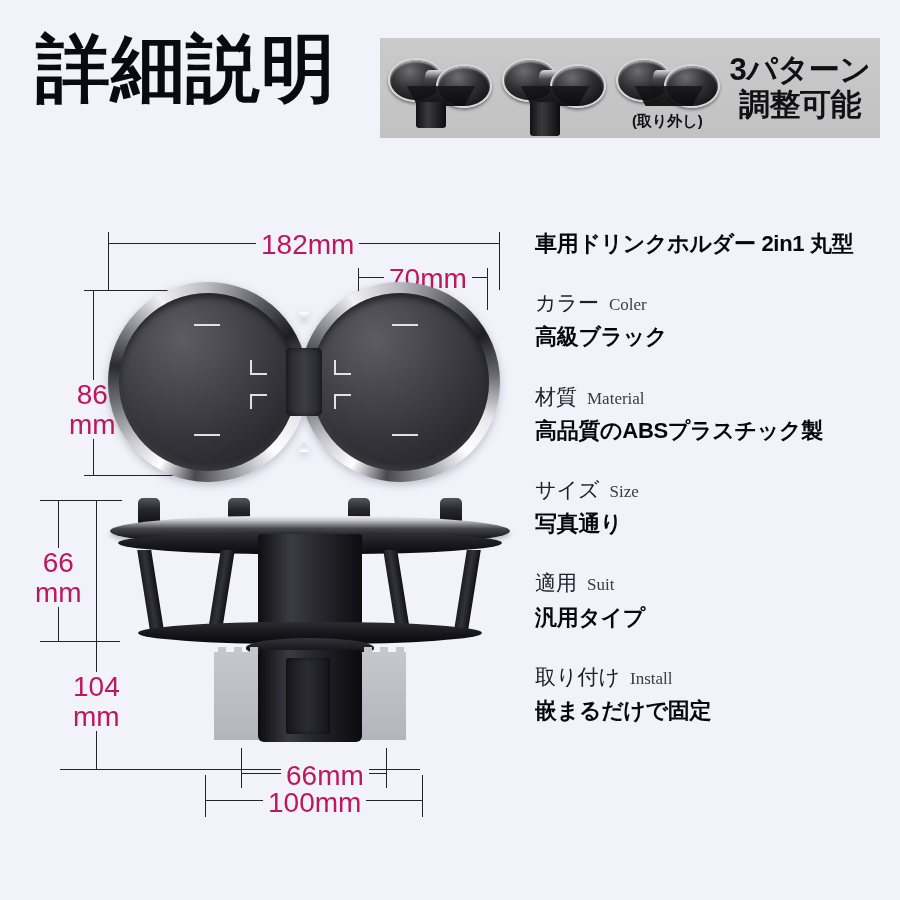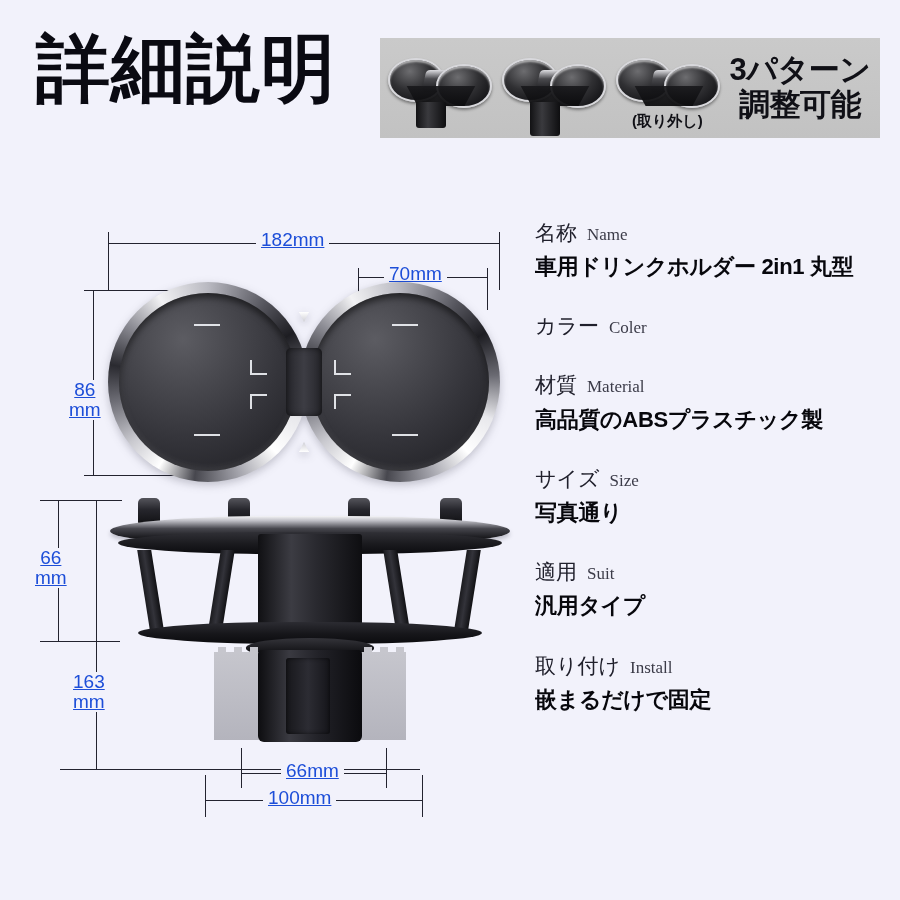--- a/index.html
+++ b/index.html
@@ -169,28 +169,27 @@
   .diagram { position: absolute; left: 0; top: 0; width: 535px; height: 900px; }
 
   .dim-line {
     position: absolute;
     background: #23232f;
   }
   .dim-h { height: 1px; }
   .dim-v { width: 1px; }
   .dim-text {
     position: absolute;
-    font-size: 19px;
-    color: #1d4ed8;
+    font-size: 28px;
+    color: #be185d;
     background: #f2f2fb;
     padding: 0 5px;
     line-height: 1.06;
     white-space: nowrap;
     font-family: "Liberation Sans", "DejaVu Sans", sans-serif;
-    text-decoration: underline;
   }
   .dim-text.stack { text-align: center; padding: 0 3px; }
 
   
   .topview { position: absolute; left: 108px; top: 282px; width: 392px; height: 200px; }
   .tv-body {
     position: absolute; inset: 0;
     filter: drop-shadow(0 3px 4px rgba(40,40,60,.25));
   }
   .tv-ring {
@@ -437,21 +436,21 @@
     <div class="dim-line dim-h" style="left:40px; top:641px; width:80px;"></div>
     <div class="dim-text stack" style="left:32px; top:548px;">
       <div>66</div>
       <div>mm</div>
     </div>
 
     <div class="dim-line dim-v" style="left:96px; top:500px; height:270px;"></div>
     <div class="dim-line dim-h" style="left:78px; top:500px; width:44px;"></div>
     <div class="dim-line dim-h" style="left:60px; top:769px; width:360px;"></div>
     <div class="dim-text stack" style="left:70px; top:672px;">
-      <div>163</div>
+      <div>104</div>
       <div>mm</div>
     </div>
 
     <div class="dim-line dim-h" style="left:241px; top:773px; width:146px;"></div>
     <div class="dim-line dim-v" style="left:241px; top:748px; height:40px;"></div>
     <div class="dim-line dim-v" style="left:386px; top:748px; height:40px;"></div>
     <div class="dim-text" style="left:281px; top:761px;">66mm</div>
 
     <div class="dim-line dim-h" style="left:205px; top:800px; width:218px;"></div>
     <div class="dim-line dim-v" style="left:205px; top:775px; height:42px;"></div>
@@ -489,30 +488,28 @@
 
       <div class="sv-post"></div>
       <div class="sv-postpanel"></div>
     </div>
   </div>
 
 
   <div class="spec-list">
 
     <div class="spec-row">
-      <div class="spec-label">
-        <span>名称</span><span class="en">Name</span>
-      </div>
       <div class="spec-value">車用ドリンクホルダー 2in1 丸型</div>
     </div>
 
     <div class="spec-row">
       <div class="spec-label">
         <span>カラー</span><span class="en">Coler</span>
       </div>
+      <div class="spec-value">高級ブラック</div>
     </div>
 
     <div class="spec-row">
       <div class="spec-label">
         <span>材質</span><span class="en">Material</span>
       </div>
       <div class="spec-value">高品質のABSプラスチック製</div>
     </div>
 
     <div class="spec-row">

